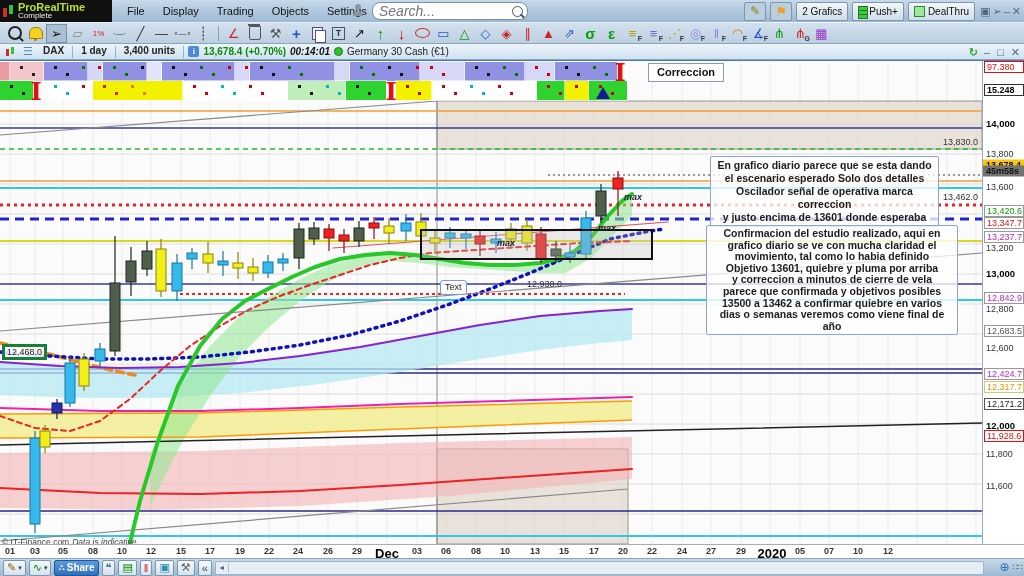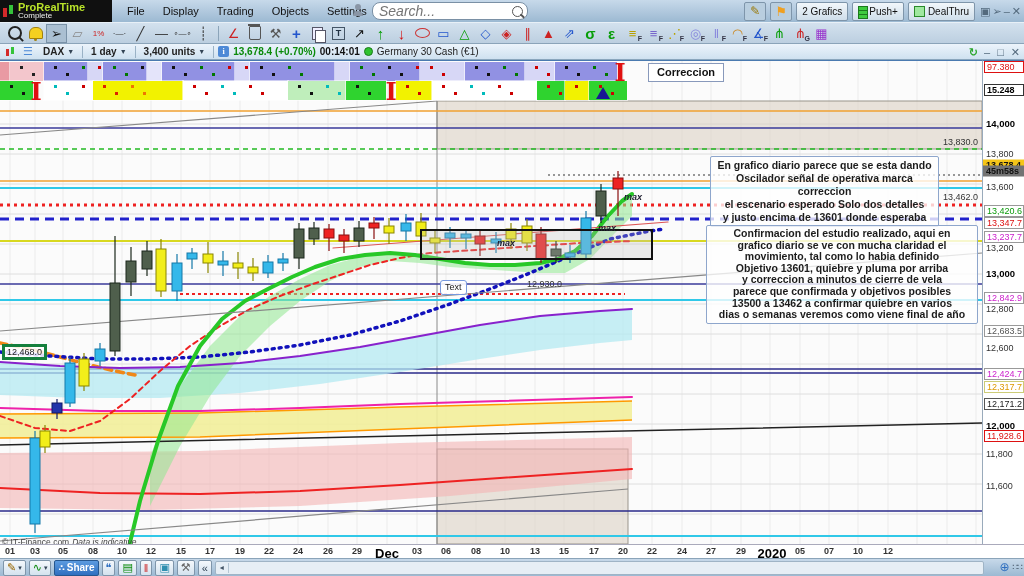--- a/index.html
+++ b/index.html
@@ -49,26 +49,26 @@
   .ic-copy{width:9px;height:11px;border:1.5px solid #556;background:#eef;position:relative;}
   .ic-copy:before{content:"";position:absolute;left:2px;top:2px;width:9px;height:11px;border:1.5px solid #556;background:#fff;}
   .ic-text{width:11px;height:11px;border:1.5px solid #456;color:#234;font-size:9px;font-weight:bold;display:flex;align-items:center;justify-content:center;}
   .ic-ellipse{width:13px;height:8px;border:1.5px solid #cc3333;border-radius:50%;}
   
   #charttoolbar{position:absolute;left:0;top:44px;width:1024px;height:16px;background:linear-gradient(#ecf4fb,#cfe1f0);border-bottom:1px solid #8aa6bd;box-sizing:border-box;display:flex;align-items:center;font-size:10px;color:#222;gap:4px;padding-left:3px;}
   .ct-ic{width:14px;height:13px;display:flex;align-items:center;justify-content:center;flex:none;}
   .candl{width:11px;height:11px;position:relative;}
   .candl:before{content:"";position:absolute;left:1px;top:3px;width:3px;height:7px;background:#d42a2a;}
   .candl:after{content:"";position:absolute;left:6px;top:1px;width:3px;height:7px;background:#35c33a;}
-  .drop{font-weight:bold;display:flex;align-items:center;gap:3px;padding:0 4px;height:14px;border-radius:2px;}
+  .drop{font-weight:bold;display:flex;align-items:center;gap:3px;padding:0 4px;height:14px;border-radius:2px;flex-direction:column;}
   .drop .car{font-size:7px;color:#345;}
   .ctsep{width:1px;height:12px;background:#9ab2c6;}
   .info-ic{width:11px;height:11px;background:#4d89d6;color:#fff;border-radius:2px;font-size:8px;font-weight:bold;display:flex;align-items:center;justify-content:center;font-family:"Liberation Serif",serif;}
   .price-up{color:#0a8a0a;font-weight:bold;}
-  .ct-time{font-weight:bold;color:#111;}
+  .ct-time{font-weight:bold;color:#111;font-style:italic;}
   .feed-dot{width:7px;height:7px;border-radius:50%;background:#2fc32f;border:1px solid #1a7a1a;}
   .ct-right{position:absolute;right:3px;top:0;height:16px;display:flex;align-items:center;gap:5px;color:#546a7d;font-size:11px;}
   .refr{color:#2aa52a;font-weight:bold;}
   
   #chart{position:absolute;left:0;top:60px;width:982px;height:484px;background:#fbfbfb;border-top:1px solid #4a7ab0;box-sizing:border-box;overflow:hidden;}
   #plot{position:absolute;left:0;top:0;}
   #heatmap{position:absolute;left:0;top:1px;width:632px;height:38px;}
   .hm-cell{position:absolute;height:19px;outline:1px solid rgba(255,255,255,.55);}
   .hm-dot{position:absolute;width:3px;height:3px;}
   .ibar{position:absolute;color:#e01010;font-family:"DejaVu Serif",serif;font-weight:bold;font-size:24px;line-height:21px;width:12px;text-align:center;}
@@ -612,25 +612,25 @@
         <div class="ovl" style="left: 527px; top: 218px;">12,930.0</div>
         <div class="ovl lblbox" style="left: 2px; top: 283px;">12,468.0</div>
         <div class="maxlbl" style="left: 624px; top: 131px;">max</div>
         <div class="maxlbl" style="left: 598px; top: 162px;">max</div>
         <div class="maxlbl" style="left: 497px; top: 177px;">max</div>
       </div>
     <div class="correc" id="correcbox" style="left: 648px; top: 2px;">Correccion</div>
     <div class="textlbl" id="textbox" style="left: 440px; top: 219px;">Text</div>
     <div class="ann" id="ann1" style="left: 710px; top: 95px; width: 229px; font-size: 10.5px; line-height: 13px;">
         <div>En grafico diario parece que se esta dando</div>
+        <div>el escenario esperado Solo dos detalles</div>
         <div>Oscilador señal de operativa marca correccion</div>
-        <div>el escenario esperado Solo dos detalles</div>
         <div>y justo encima de 13601 donde esperaba</div>
       </div>
-    <div class="ann" id="ann2" style="left: 706px; top: 164px; width: 272px; font-size: 10.5px; line-height: 11.6px;">
+    <div class="ann" id="ann2" style="left: 706px; top: 164px; width: 252px; font-size: 10.5px; line-height: 11.6px;">
         <div>Confirmacion del estudio realizado, aqui en</div>
         <div>grafico diario se ve con mucha claridad el</div>
         <div>movimiento, tal como lo habia definido</div>
         <div>Objetivo 13601, quiebre y pluma por arriba</div>
         <div>y correccion a minutos de cierre de vela</div>
         <div>parece que confirmada y objetivos posibles</div>
         <div>13500 a 13462 a confirmar quiebre en varios</div>
         <div>dias o semanas veremos como viene final de año</div>
       </div>
     <div id="copyright"><span>© IT-Finance.com</span><i>Data is indicative</i></div>

